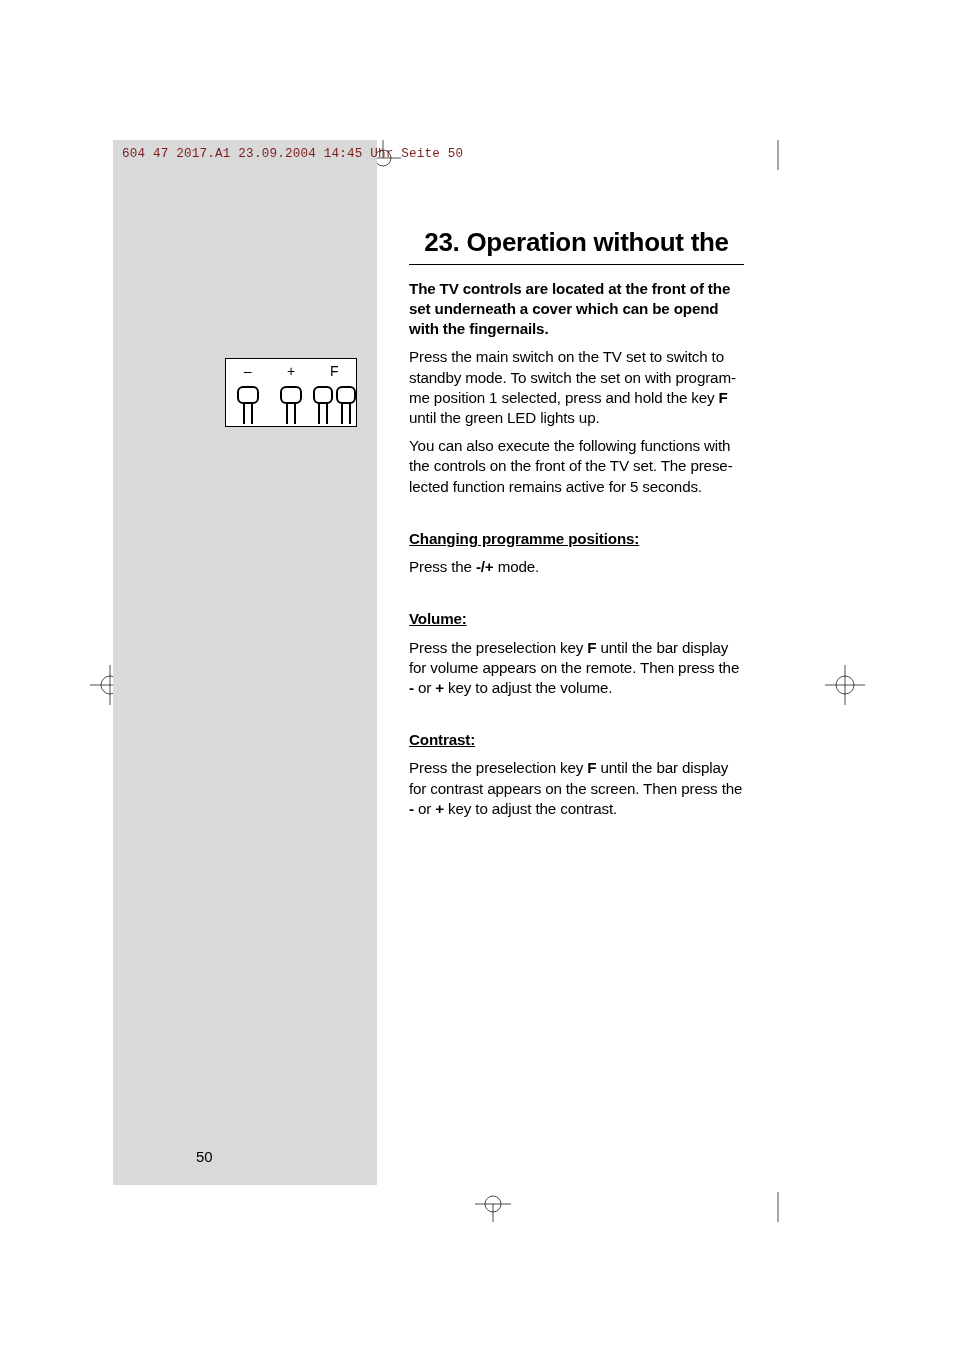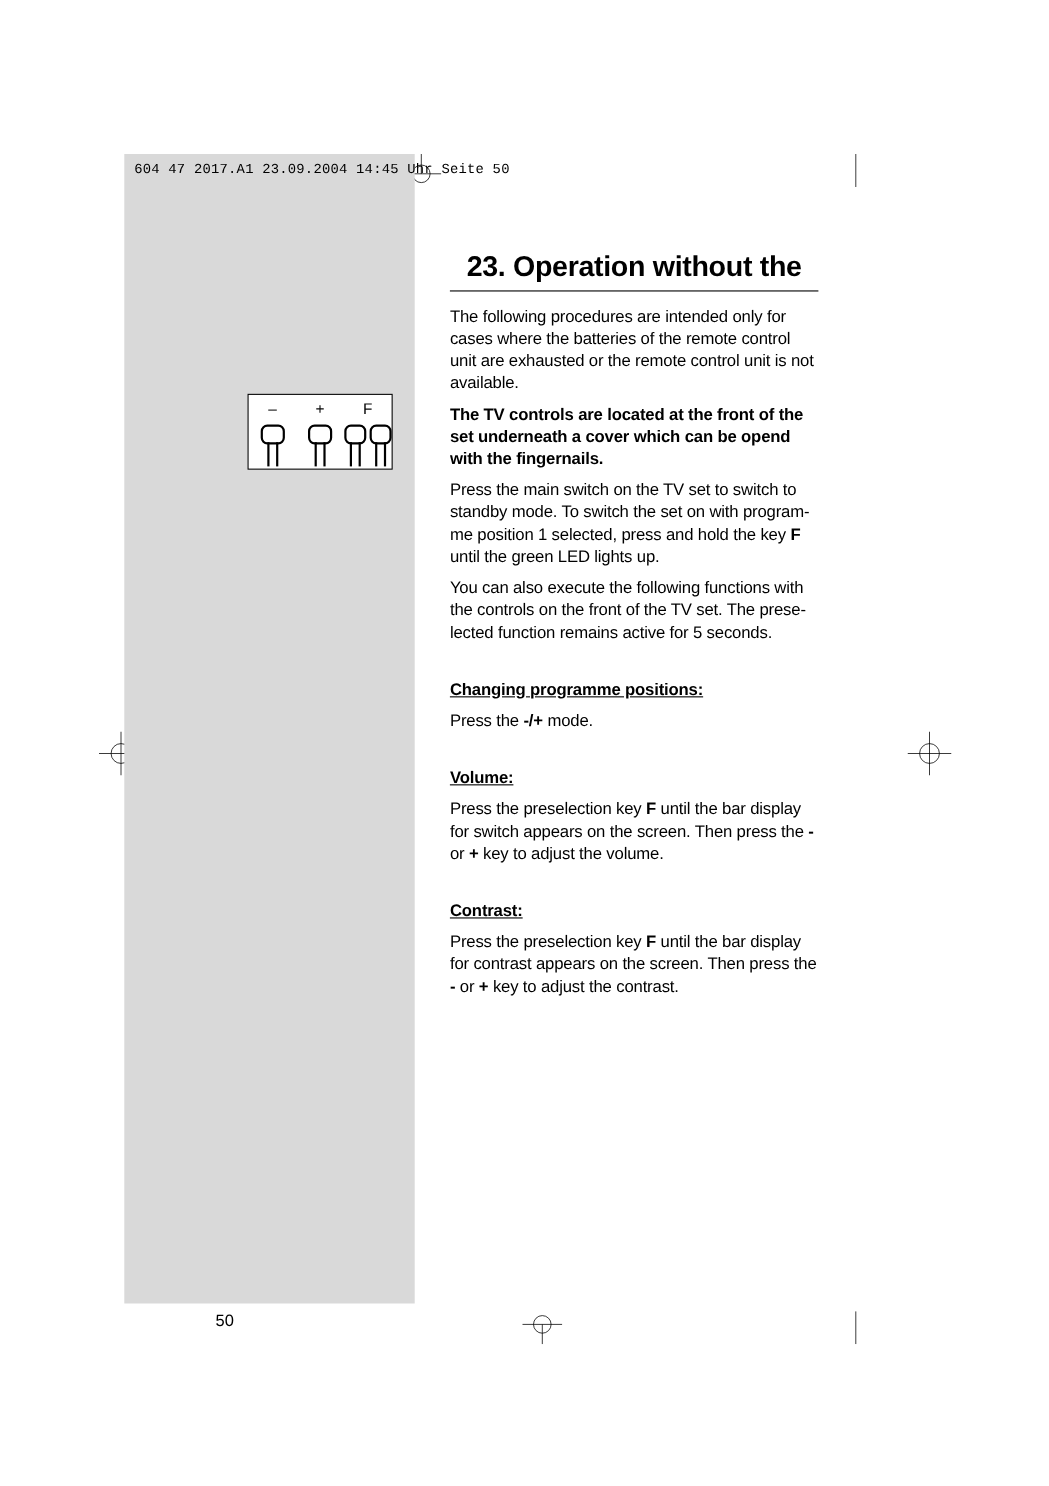--- a/index.html
+++ b/index.html
@@ -25,21 +25,21 @@
       height: 1045px;
       background: #d9d9d9;
     }
     .header-line {
       position: absolute;
       top: 147px;
       left: 122px;
       font-family: "Courier New", monospace;
       font-size: 12.6px;
       letter-spacing: 0.2px;
-      color: #000000;
+      color: #7f1d1d;
     }
     .diagram-box {
       position: absolute;
       top: 358px;
       left: 225px;
       width: 132px;
       height: 69px;
       background: #fff;
       border: 1.3px solid #000;
     }
@@ -108,21 +108,21 @@
       font-weight: 400;
       letter-spacing: -0.15px;
     }
     .body-text p { margin-bottom: 8px; }
     .body-text .italic-bold { font-weight: 600; }
     .body-text .sub-h { font-weight: 700; text-decoration: underline; margin-top: 32px; }
     .body-text .sub-h.first { margin-top: 52px; }
     .body-text b { font-weight: 700; }
     .page-num {
       position: absolute;
-      top: 1192px;
+      top: 1148px;
       left: 196px;
       font-size: 15px;
       font-family: "Futura", "Century Gothic", Arial, sans-serif;
     }
   </style>
 </head>
 <body>
 
 <svg class="crop-top" viewBox="0 0 665 30">
   <line x1="270" y1="0" x2="270" y2="18" stroke="#000" stroke-width="0.7"></line>
@@ -175,36 +175,35 @@
   </div>
 </div>
 
 <div class="main-col">
   <h1 class="title">
     <span>23. Operation without the</span><br>
   </h1>
   <hr class="title-rule">
 
   <div class="body-text">
-    <p>The following procedures are intended only for cases where the batteries of the remote control unit are exhausted or the remote control unit is not available.</p>
     <p class="italic-bold">The TV controls are located at the front of the set underneath a cover which can be opend with the fingernails.</p>
 
     <p>
       <span>Press the main switch on the TV set to switch to standby mode. To switch the set on with program­me position 1 selected, press and hold the key </span><b>F</b><span> until the green LED lights up.</span>
     </p>
     <p>You can also execute the following functions with the controls on the front of the TV set. The prese­lected function remains active for 5 seconds.</p>
 
     <p class="sub-h">Changing programme positions:</p>
     <p>
       <span>Press the </span><b>-/+</b><span> mode.</span>
     </p>
 
     <p class="sub-h">Volume:</p>
     <p>
-      <span>Press the preselection key </span><b>F</b><span> until the bar display for switch appears on the screen. Then press the </span><b>-</b><span> or </span><b>+</b><span> key to adjust the volume.</span>
+      <span>Press the preselection key </span><b>F</b><span> until the bar display for volume appears on the remote. Then press the </span><b>-</b><span> or </span><b>+</b><span> key to adjust the volume.</span>
     </p>
 
     <p class="sub-h">Contrast:</p>
     <p>
       <span>Press the preselection key </span><b>F</b><span>  until the bar display for contrast appears on the screen. Then press the </span><b>-</b><span> or </span><b>+</b><span> key to adjust the contrast.</span>
     </p>
   </div>
 </div>
 
 <div class="page-num">50</div>

